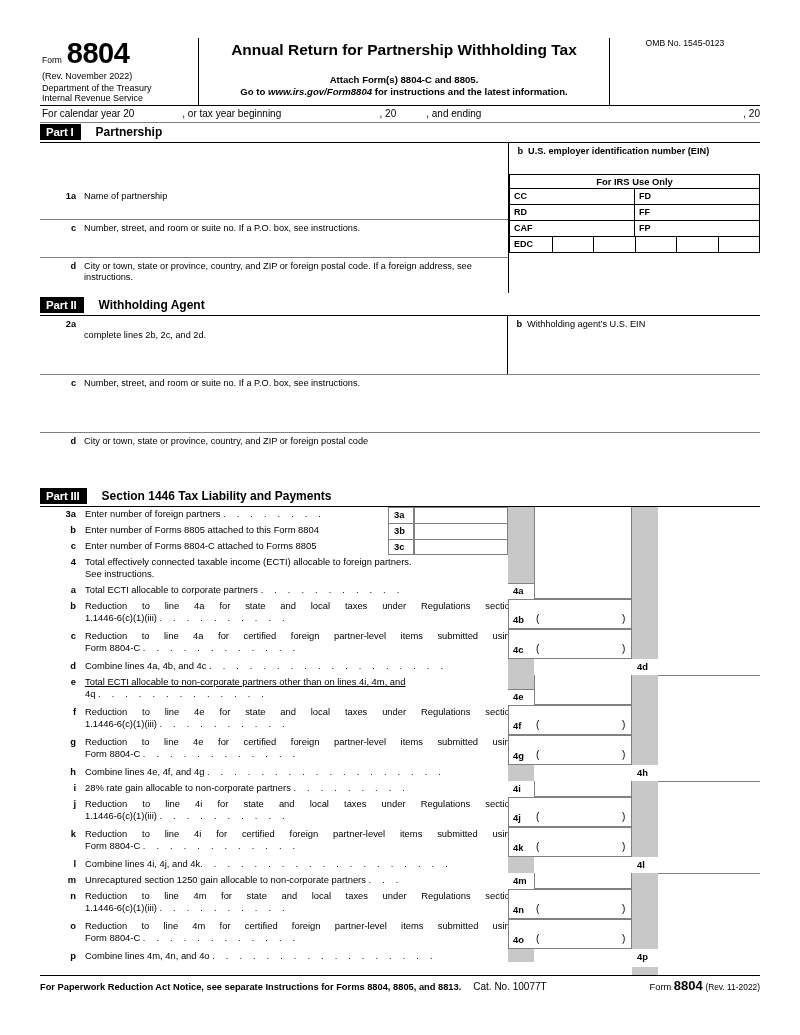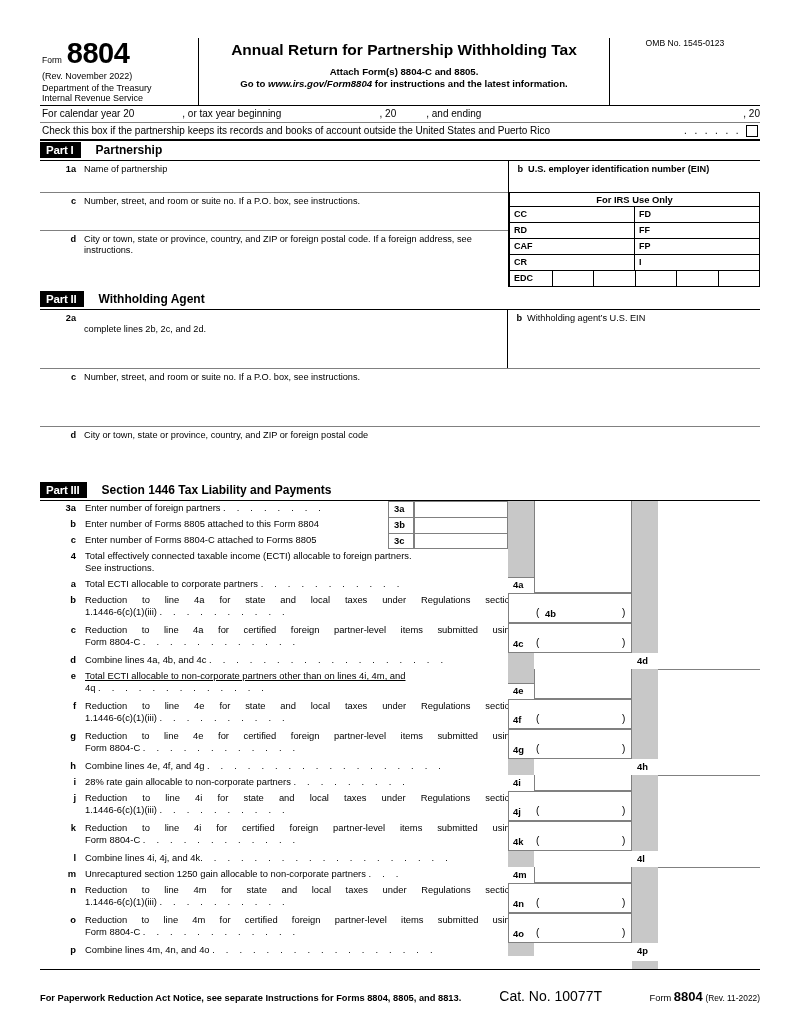--- a/index.html
+++ b/index.html
@@ -16,21 +16,21 @@
   
   .hdr{display:flex;align-items:stretch;border-bottom:1.6px solid #000;}
   .hdr-left{width:150px;padding:2px 6px 2px 2px;border-right:1.4px solid #000;}
   .formline{display:flex;align-items:flex-end;gap:5px;}
   .formword{font-size:8.5px;padding-bottom:3px;}
   .formnum{font-size:29px;font-weight:bold;letter-spacing:-0.5px;line-height:0.95;}
   .rev{font-size:9px;margin-top:3px;}
   .dept{font-size:9px;line-height:1.12;margin-top:2px;}
   .hdr-mid{flex:1;text-align:center;padding:3px 4px 2px 4px;border-right:1.4px solid #000;}
   .ttl{font-size:15.5px;font-weight:bold;line-height:1.12;}
-  .sub1{font-size:9.6px;font-weight:bold;margin-top:8px;}
+  .sub1{font-size:9.6px;font-weight:bold;margin-top:16px;}
   .sub2{font-size:9.6px;font-weight:bold;margin-top:1px;}
   .sub2 i{font-style:italic;}
   .hdr-right{width:150px;display:flex;justify-content:center;}
   .omb{font-size:8.6px;}
 
   
   .calrow{display:flex;align-items:center;font-size:10px;height:16px;border-bottom:1px solid #808080;padding-left:2px;}
   .cal-fill{flex:1;}
   .chkrow{display:flex;align-items:center;font-size:10px;height:16px;border-bottom:2.2px solid #000;padding-left:2px;}
   .chkrow .dots{flex:1;text-align:right;letter-spacing:2.4px;padding-right:5px;}
@@ -68,23 +68,23 @@
   .just{text-align:justify;text-align-last:justify;}
   .leader{letter-spacing:4.2px;}
 
   
   .grid{position:absolute;left:0;top:0;width:720px;height:100%;pointer-events:none;}
   .gbox{position:absolute;box-sizing:border-box;}
   .shade{background:#c8c8c8;}
   .bcode{position:absolute;font-size:9.4px;font-weight:bold;background:#fff;padding:0 2px;}
 
   
-  .foot{display:flex;align-items:baseline;border-top:1.6px solid #000;padding-top:18px;}
+  .foot{display:flex;align-items:baseline;border-top:1.6px solid #000;padding-top:2px;gap:12px;}
   .foot-a{font-size:9.3px;font-weight:bold;}
-  .foot-b{font-size:14px;margin-left:38px;}
+  .foot-b{font-size:10px;}
   .foot-c{margin-left:auto;font-size:9.3px;}
   .foot-c .f8804{font-size:13px;font-weight:bold;}
   .foot-c .frev{font-size:8.4px;}
 </style>
 </head>
 <body>
 
 <div class="page">
  <div class="sheet">
 
@@ -115,34 +115,29 @@
     <span style="display:inline-block;width:48px;"></span>
     <span>, or tax year beginning</span>
     <span class="cal-fill"></span>
     <span>, 20</span>
     <span style="display:inline-block;width:30px;"></span>
     <span>, and ending</span>
     <span style="display:inline-block;width:262px;"></span>
     <span>, 20</span>
   </div>
 
-  <div class="chkrow">
-    <span>Check this box if the partnership keeps its records and books of account outside the United States and Puerto Rico</span>
-    <span class="dots">. . . . . .</span>
-    <span class="cbox"></span>
-  </div>
 
   <div class="partbar">
     <span class="parttag">Part I</span>
     <span class="parttitle">Partnership</span>
   </div>
 
   <div class="p1">
     <div class="p1-l">
-      <div class="cell" style="height:31px;">
+      <div class="cell" style="height:31px;margin-top:45px;">
         <div class="cellrow">
           <span class="cellnum">1a</span>
           <span class="celltxt">Name of partnership</span>
         </div>
       </div>
       <div class="cell hr-thin" style="height:38px;">
         <div class="cellrow">
           <span class="cellnum">c</span>
           <span class="celltxt">Number, street, and room or suite no. If a P.O. box, see instructions.</span>
         </div>
@@ -167,24 +162,20 @@
           <div class="irs-c">CC</div>
           <div class="irs-c div">FD</div>
         </div>
         <div class="irs-row">
           <div class="irs-c">RD</div>
           <div class="irs-c div">FF</div>
         </div>
         <div class="irs-row">
           <div class="irs-c">CAF</div>
           <div class="irs-c div">FP</div>
-        </div>
-        <div class="irs-row">
-          <div class="irs-c">CR</div>
-          <div class="irs-c div">I</div>
         </div>
         <div class="irs-edc">
           <div class="lab">EDC</div>
           <div class="sl"></div>
           <div class="sl"></div>
           <div class="sl"></div>
           <div class="sl"></div>
           <div class="sl"></div>
         </div>
       </div>
@@ -383,21 +374,21 @@
       <div class="bcode" style="left:352px;top:34px;">3c</div>
       <div class="gbox" style="left:375px;top:1px;width:92px;height:15px;"></div>
       <div class="gbox" style="left:375px;top:17px;width:92px;height:15px;"></div>
       <div class="gbox" style="left:375px;top:33px;width:92px;height:15px;"></div>
 
       <div class="gbox" style="left:494px;top:0px;width:98px;height:92px;border-left:1px solid #808080;border-right:1px solid #808080;border-bottom:1px solid #808080;background:#fff;"></div>
       <div class="gbox" style="left:468px;top:76px;width:26px;height:16px;background:#fff;border-top:1px solid #808080;"></div>
       <div class="bcode" style="left:471px;top:78px;">4a</div>
 
       <div class="gbox" style="left:468px;top:92px;width:124px;height:30px;border:1px solid #808080;background:#fff;"></div>
-      <div class="bcode" style="left:471px;top:107px;margin-left:32px;">4b</div>
+      <div class="bcode" style="left:471px;top:107px;">4b</div>
       <div class="gbox" style="left:496px;top:106px;font-size:10px;">(</div>
       <div class="gbox" style="left:582px;top:106px;font-size:10px;">)</div>
 
       <div class="gbox" style="left:468px;top:122px;width:124px;height:30px;border:1px solid #808080;background:#fff;"></div>
       <div class="bcode" style="left:471px;top:137px;">4c</div>
       <div class="gbox" style="left:496px;top:136px;font-size:10px;">(</div>
       <div class="gbox" style="left:582px;top:136px;font-size:10px;">)</div>
 
       <div class="gbox" style="left:592px;top:152px;width:26px;height:16px;background:#fff;"></div>
       <div class="bcode" style="left:595px;top:154px;">4d</div>

